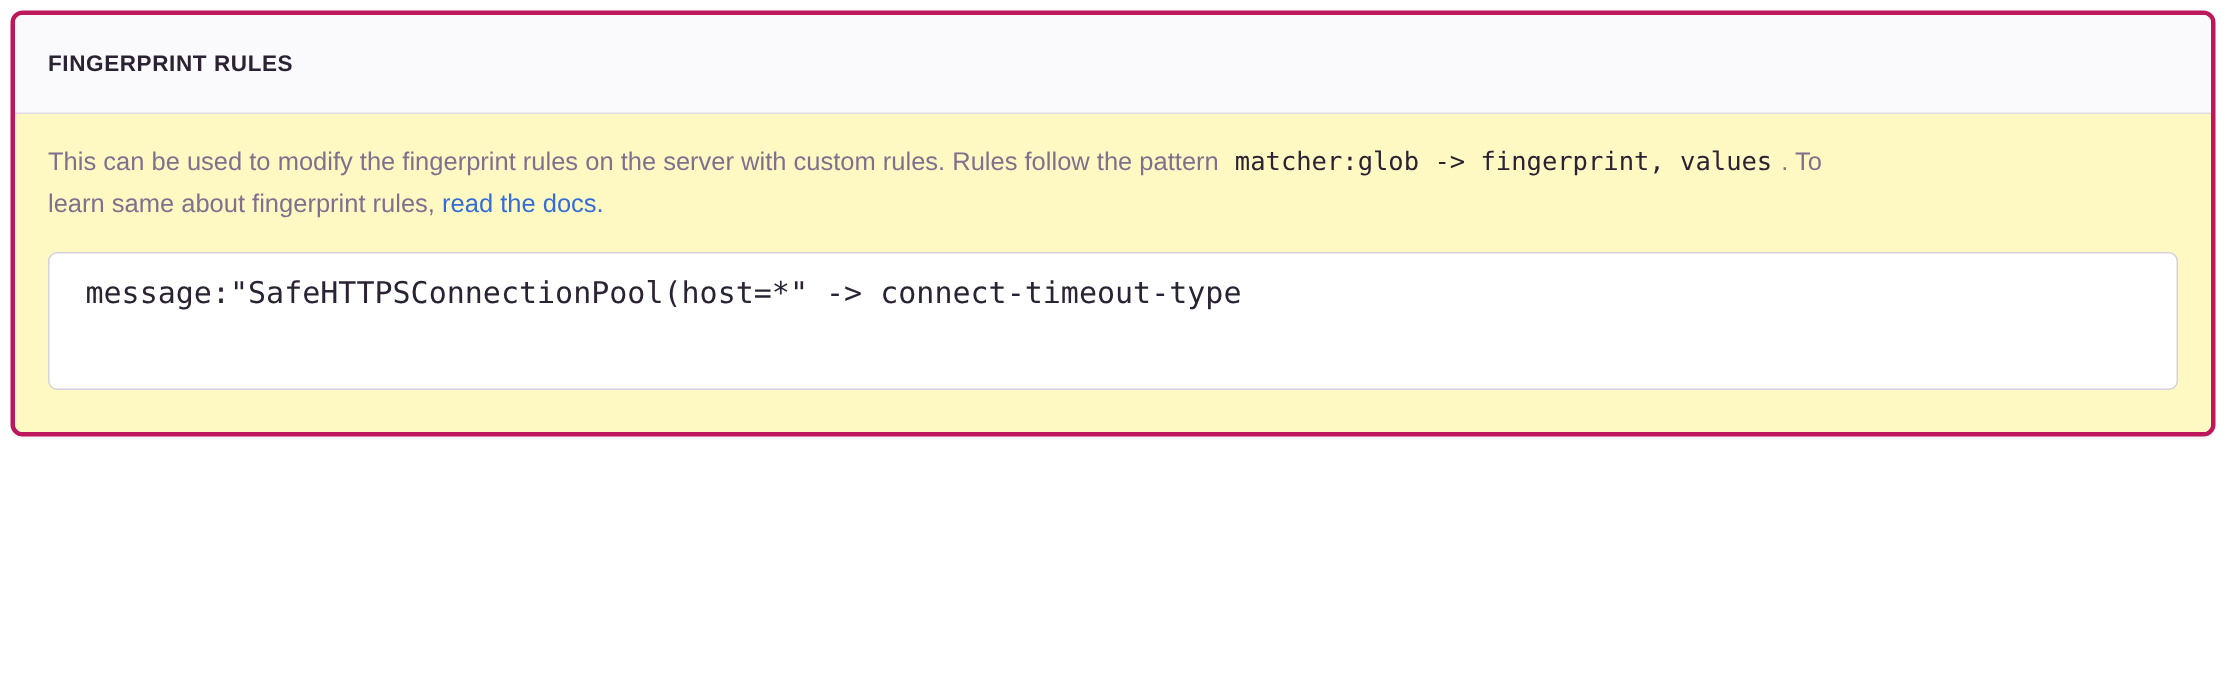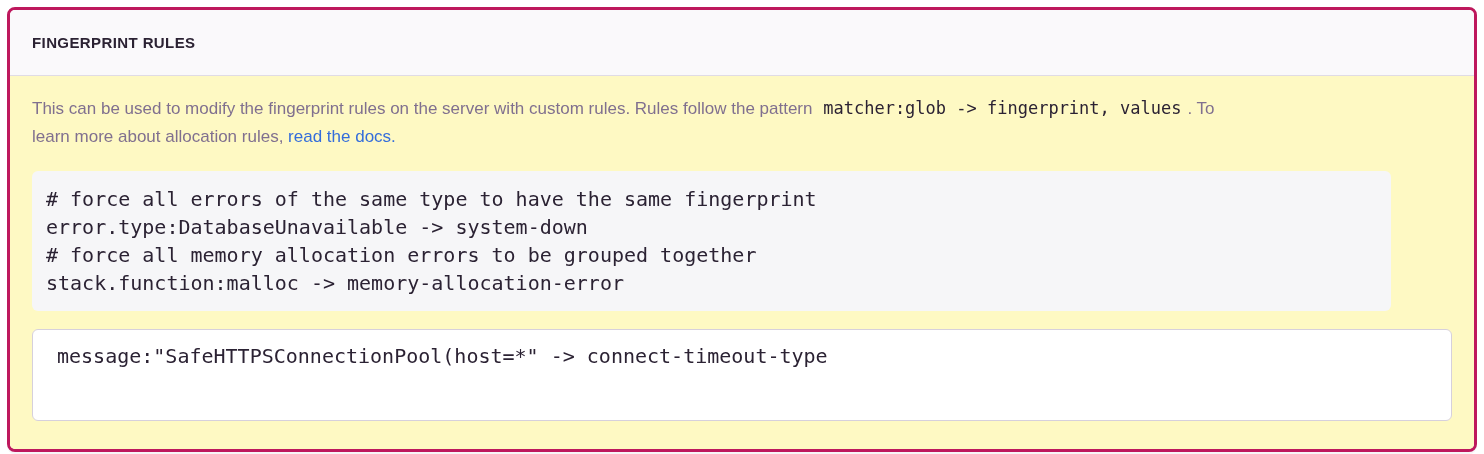--- a/index.html
+++ b/index.html
@@ -90,23 +90,19 @@
 <body>
 
 <div class="panel">
 
   <div class="panel-header">
     <span class="panel-title">FINGERPRINT RULES</span>
   </div>
 
   <div class="panel-body">
 
-    <p class="description"><span>This can be used to modify the fingerprint rules on the server with custom rules. Rules follow the pattern</span> <code class="inline-code">matcher:glob -&gt; fingerprint, values</code><span>. To</span><br><span>learn more about allocation rules,</span> <a class="docs-link">read the docs.</a></p>
+    <p class="description"><span>This can be used to modify the fingerprint rules on the server with custom rules. Rules follow the pattern</span> <code class="inline-code">matcher:glob -&gt; fingerprint, values</code><span>. To</span><br><span>learn same about fingerprint rules,</span> <a class="docs-link">read the docs.</a></p>
 
-    <pre class="example-block"># force all errors of the same type to have the same fingerprint
-error.type:DatabaseUnavailable -&gt; system-down
-# force all memory allocation errors to be grouped together
-stack.function:malloc -&gt; memory-allocation-error</pre>
 
     <textarea class="rules-textarea" spellcheck="false" style="">message:"SafeHTTPSConnectionPool(host=*" -&gt; connect-timeout-type</textarea>
 
   </div>
 </div>
 
 </body></html>

